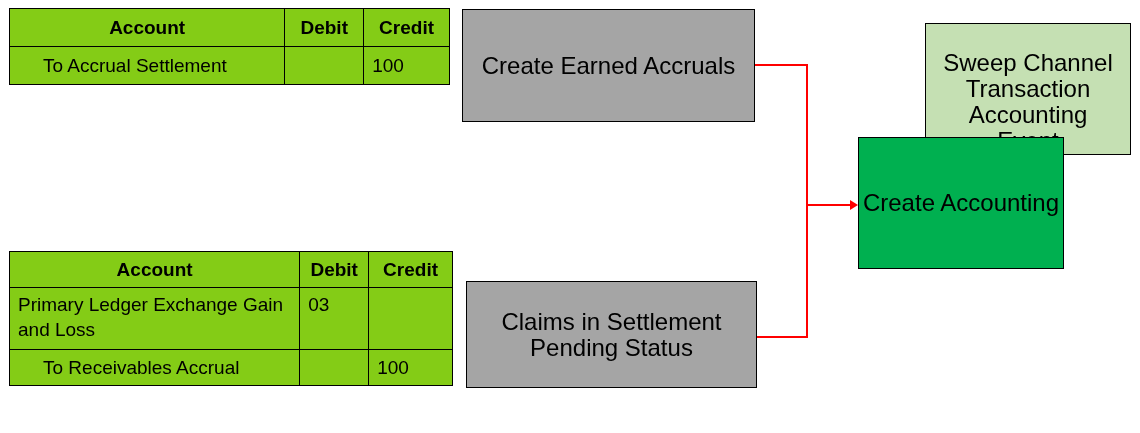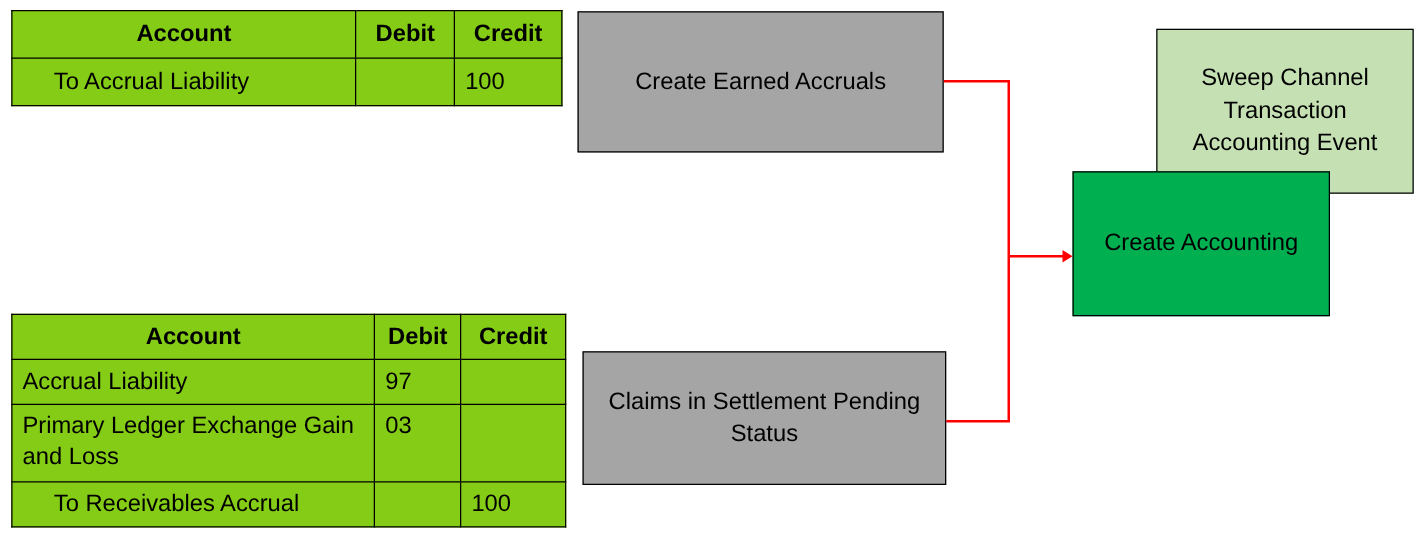--- a/index.html
+++ b/index.html
@@ -9,21 +9,21 @@
     .tbl th, .tbl td { border: 1.5px solid #000; padding: 0 0 0 8px; text-align: left; vertical-align: middle; }
     .tbl th { font-weight: bold; text-align: center; padding: 0; }
     .tbl td.indent { padding-left: 33px; }
     .tbl td.top { vertical-align: top; padding-top: 4px; line-height: 25px; }
     #t1 { left: 9px; top: 8px; width: 441px; }
     #t1 tr { height: 38px; }
     #t2 { left: 9px; top: 251px; width: 444px; }
     #t2 tr.r { height: 36px; }
     #t2 tr.tall { height: 62px; }
     .box { position: absolute; border: 1.5px solid #000; box-sizing: border-box; display: flex;
-           align-items: center; justify-content: center; text-align: center; font-size: 19px; line-height: 26px; }
+           align-items: center; justify-content: center; text-align: center; font-size: 24px; line-height: 26px; }
     .gray { background: #a5a5a5; }
     .lightgreen { background: #c5e0b3; }
     .green { background: #00b050; }
     svg.conn { position: absolute; left: 0; top: 0; pointer-events: none; }
   </style>
 </head>
 <body>
 
 <table class="tbl" id="t1">
   <colgroup>
@@ -31,43 +31,38 @@
       <col style="width:79px">
       <col style="width:86px">
     </colgroup>
   <tbody>
       <tr>
     <th>Account</th>
     <th>Debit</th>
     <th>Credit</th>
   </tr>
   <tr>
-    <td class="indent">To Accrual Liability</td>
+    <td class="indent">To Accrual Settlement</td>
     <td></td>
     <td>100</td>
   </tr>
 </tbody>
   </table>
 
 <table class="tbl" id="t2">
   <colgroup>
       <col style="width:291px">
       <col style="width:69px">
       <col style="width:84px">
     </colgroup>
   <tbody>
       <tr class="r">
     <th>Account</th>
     <th>Debit</th>
     <th>Credit</th>
-  </tr>
-  <tr class="r">
-    <td>Accrual Liability</td>
-    <td>97</td>
-    <td></td>
   </tr>
   <tr class="tall">
     <td class="top">Primary Ledger Exchange Gain and Loss</td>
     <td class="top">03</td>
     <td class="top"></td>
   </tr>
   <tr class="r">
     <td class="indent">To Receivables Accrual</td>
     <td></td>
     <td>100</td>
@@ -80,21 +75,21 @@
 </div>
 
 <div class="box gray" style="left:466px; top:281px; width:291px; height:107px; padding:0 10px;">
   <span>Claims in Settlement Pending Status</span>
 </div>
 
 <div class="box lightgreen" style="left:925px; top:23px; width:206px; height:132px; align-items:flex-start; padding-top:26px;">
   <span style="display:block; width:170px;">Sweep Channel Transaction Accounting Event</span>
 </div>
 
-<div class="box green" style="left:858px; top:137px; width:206px; height:116px;">
+<div class="box green" style="left:858px; top:137px; width:206px; height:132px;">
   <span>Create Accounting</span>
 </div>
 
 <svg class="conn" width="1140" height="433">
   <g stroke="#ff0000" stroke-width="2" fill="none">
     <polyline points="755,65 807,65 807,337 757,337"></polyline>
     <line x1="807" y1="205" x2="851" y2="205"></line>
   </g>
   <polygon points="850,200 858,205 850,210" fill="#ff0000"></polygon>
 </svg>

